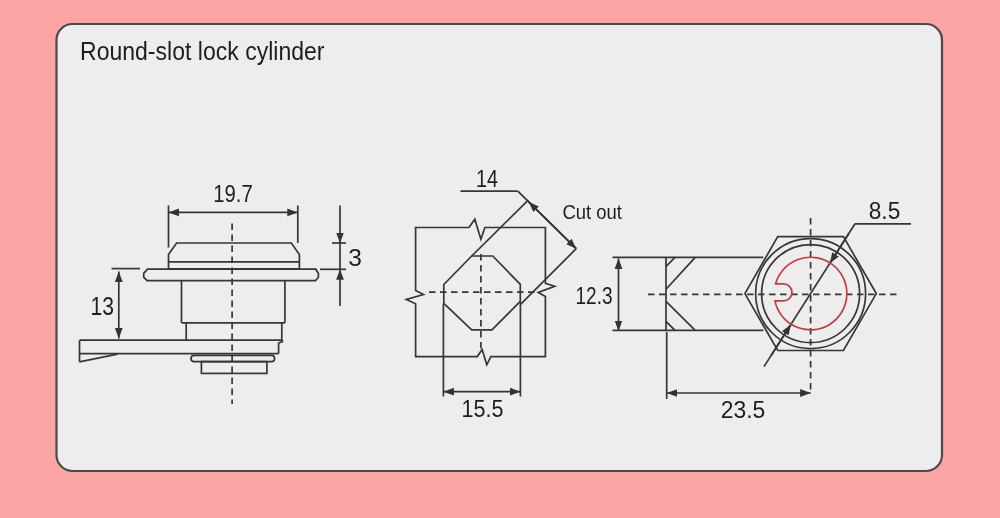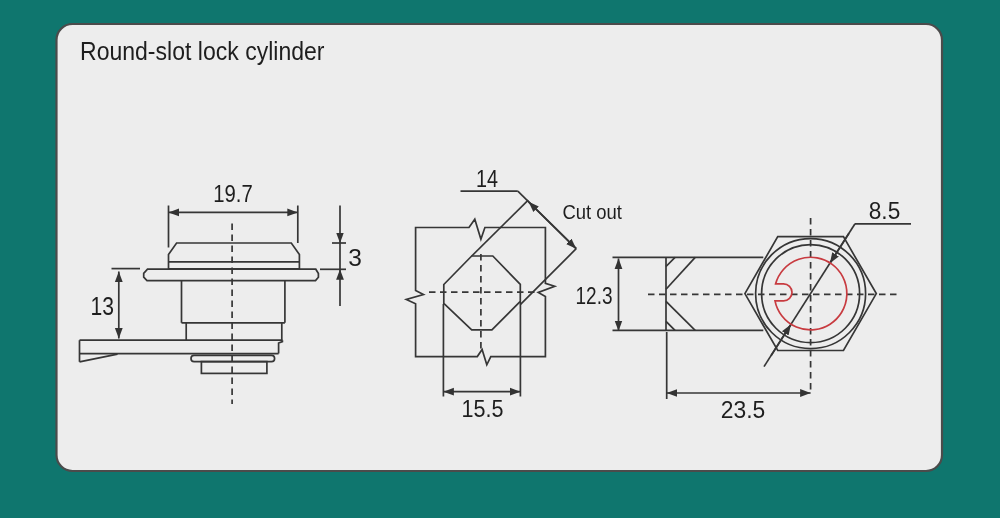--- a/index.html
+++ b/index.html
@@ -1,16 +1,16 @@
 <!DOCTYPE html>
 <html><head>
 <meta charset="utf-8">
 <style>
   html,body{margin:0;padding:0;background:#ffffff;-webkit-font-smoothing:antialiased;}
-  #stage{position:relative;width:1000px;height:518px;background:#0f766e;overflow:hidden;
+  #stage{position:relative;width:1000px;height:518px;background:#fca5a5;overflow:hidden;
          font-family:"Liberation Sans", sans-serif;}
   svg{position:absolute;left:0;top:0;}
   text{font-family:"Liberation Sans", sans-serif;fill:#1e1e1e;}
 </style>
 </head>
 <body>
 <div id="stage">
 <svg width="1000" height="518" viewBox="0 0 1000 518">
   <defs>
     <marker id="ah" markerUnits="userSpaceOnUse" markerWidth="12" markerHeight="9" refX="10.5" refY="4.5" orient="auto-start-reverse">

